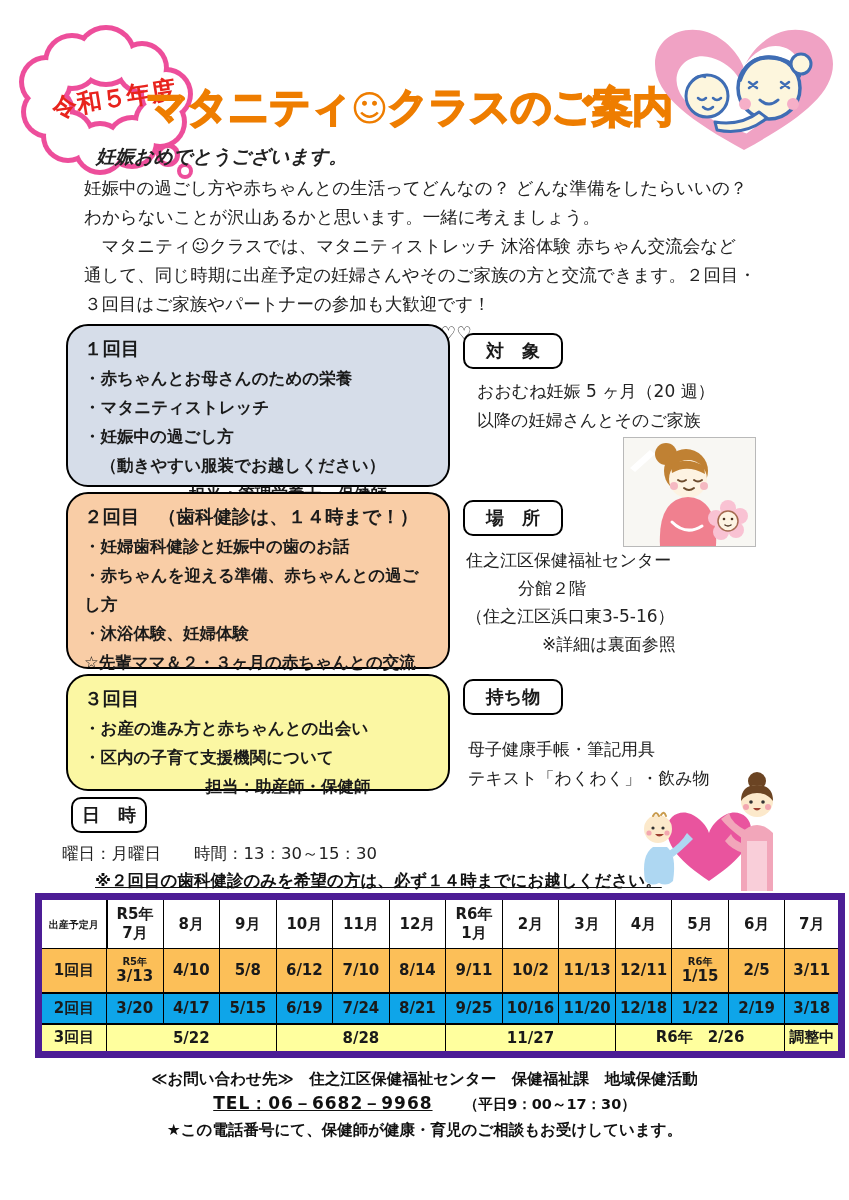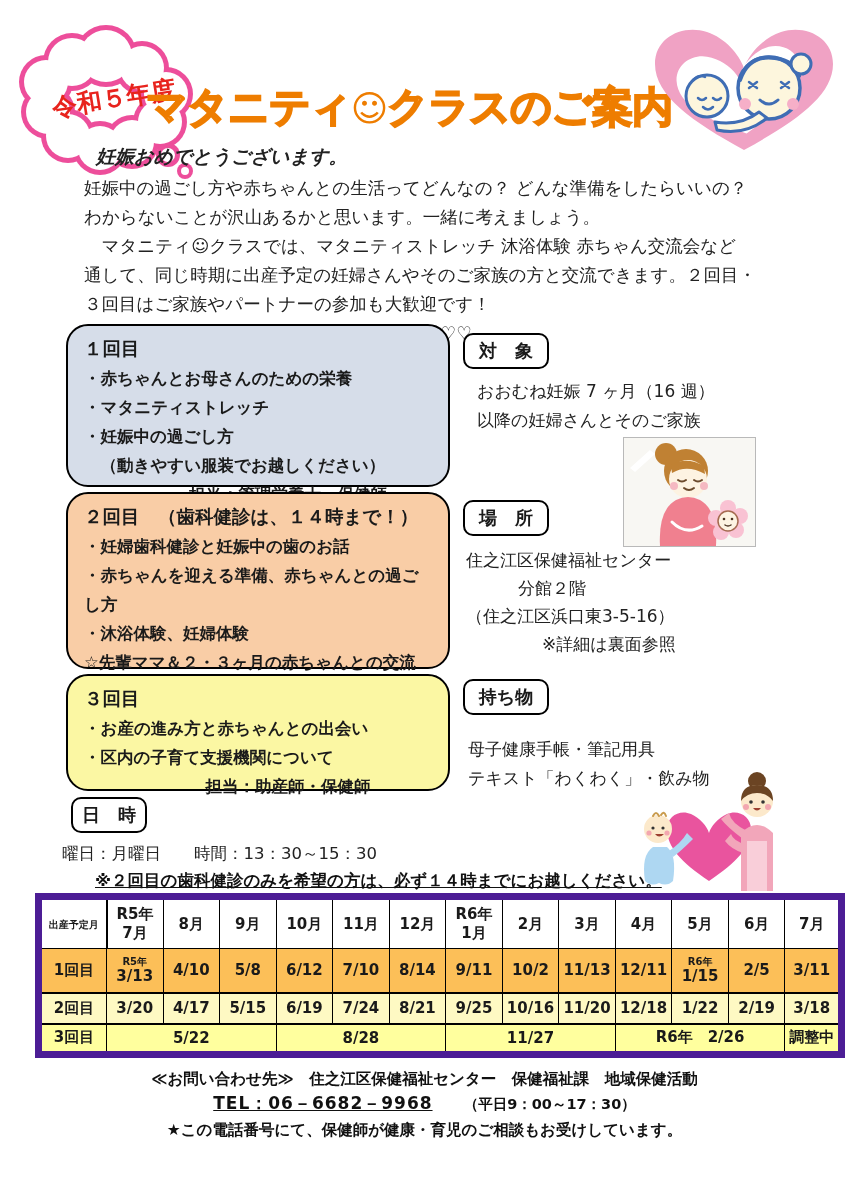--- a/index.html
+++ b/index.html
@@ -28,21 +28,21 @@
              border-radius:22px; padding:8px 16px 6px 16px; }
   .session .s-title { font-size:18.5px; font-weight:bold; line-height:30px; }
   .session .s-item  { font-size:16.5px; font-weight:bold; line-height:29px; }
   .session .s-staff { font-size:16.5px; font-weight:bold; line-height:29px; text-align:center;
                       padding-left:60px; }
   #box1 { top:324px; height:163px; background:#d6dde9; }
   #box2 { top:492px; height:177px; background:#f9cda6; }
   #box3 { top:674px; height:117px; background:#fbf7a3; }
 
   
-  .label-box { position:absolute; width:86px; border:2px solid #000; border-radius:10px;
+  .label-box { position:absolute; width:100px; border:2px solid #000; border-radius:10px;
                background:#fff; text-align:center; font-size:18px; font-weight:bold;
                padding:4px 0; }
   #lbl-target { left:463px; top:333px; }
   #lbl-place  { left:463px; top:500px; }
   #lbl-items  { left:463px; top:679px; }
   #lbl-dt     { left:71px;  top:797px; width:76px; }
 
   .info-text { position:absolute; font-size:17px; line-height:29px; color:#222; }
   #target-text { left:477px; top:377px; }
   #place-text  { left:466px; top:546px; line-height:28px; }
@@ -61,21 +61,21 @@
 
   
   table.sched { position:absolute; left:35px; top:893px; width:810px;
                 border-collapse:collapse; table-layout:fixed; border:7px solid #4c1d95; }
   table.sched th, table.sched td { border:1px solid #000; text-align:center;
                 vertical-align:middle; font-weight:bold; overflow:hidden; }
   table.sched col.c0 { width:68px; }
   .h-row th { height:52px; background:#fff; font-size:15px; white-space:pre-line; line-height:19px; }
   .h-row th.corner { font-size:10px; border-right-width:2px; }
   tr.r1 td { height:44px; background:#fcbf58; font-size:15px; }
-  tr.r2 td { height:31px; background:#fef9c3; font-size:15px; border-top-width:2px; }
+  tr.r2 td { height:31px; background:#0ea5e9; font-size:15px; border-top-width:2px; }
   tr.r3 td { height:31px; background:#ffff9e; font-size:15px; border-top-width:2px; }
   td.rl { font-size:14px; border-right-width:2px; }
   th.grp, td.grp { border-right-width:3px; }
   .pre-sm { display:block; font-size:10px; line-height:11px; font-weight:bold; }
   .pre-sm:empty { display:none; }
 
   
   .f1 { position:absolute; left:0; top:1069px; width:100%; text-align:center;
         font-size:15.5px; font-weight:bold; color:#111; }
   .f2 { position:absolute; left:0; top:1092px; width:100%; text-align:center; color:#111; }
@@ -179,21 +179,21 @@
 
   <div class="session" id="box3">
     <div class="s-title">３回目</div>
     <div class="s-item">・お産の進み方と赤ちゃんとの出会い</div>
     <div class="s-item">・区内の子育て支援機関について</div>
     <div class="s-staff">担当：助産師・保健師</div>
   </div>
 
   <div class="label-box" id="lbl-target">対　象</div>
   <div class="info-text" id="target-text">
-    <div>おおむね妊娠 7 ヶ月（16 週）</div>
+    <div>おおむね妊娠 5 ヶ月（20 週）</div>
     <div>以降の妊婦さんとそのご家族</div>
   </div>
 
   <div class="woman-img">
     <svg width="131" height="108" viewBox="0 0 131 108">
       <rect x="0" y="0" width="131" height="108" fill="#f8f7f3"></rect>
       <path d="M6 30 l20 -18 l5 4 l-20 18 Z" fill="#ffffff"></path>
       <circle cx="42" cy="16" r="11" fill="#c08133"></circle>
       <circle cx="62" cy="33" r="22" fill="#c08133"></circle>
       <circle cx="64" cy="41" r="19" fill="#fdf3e2"></circle>

